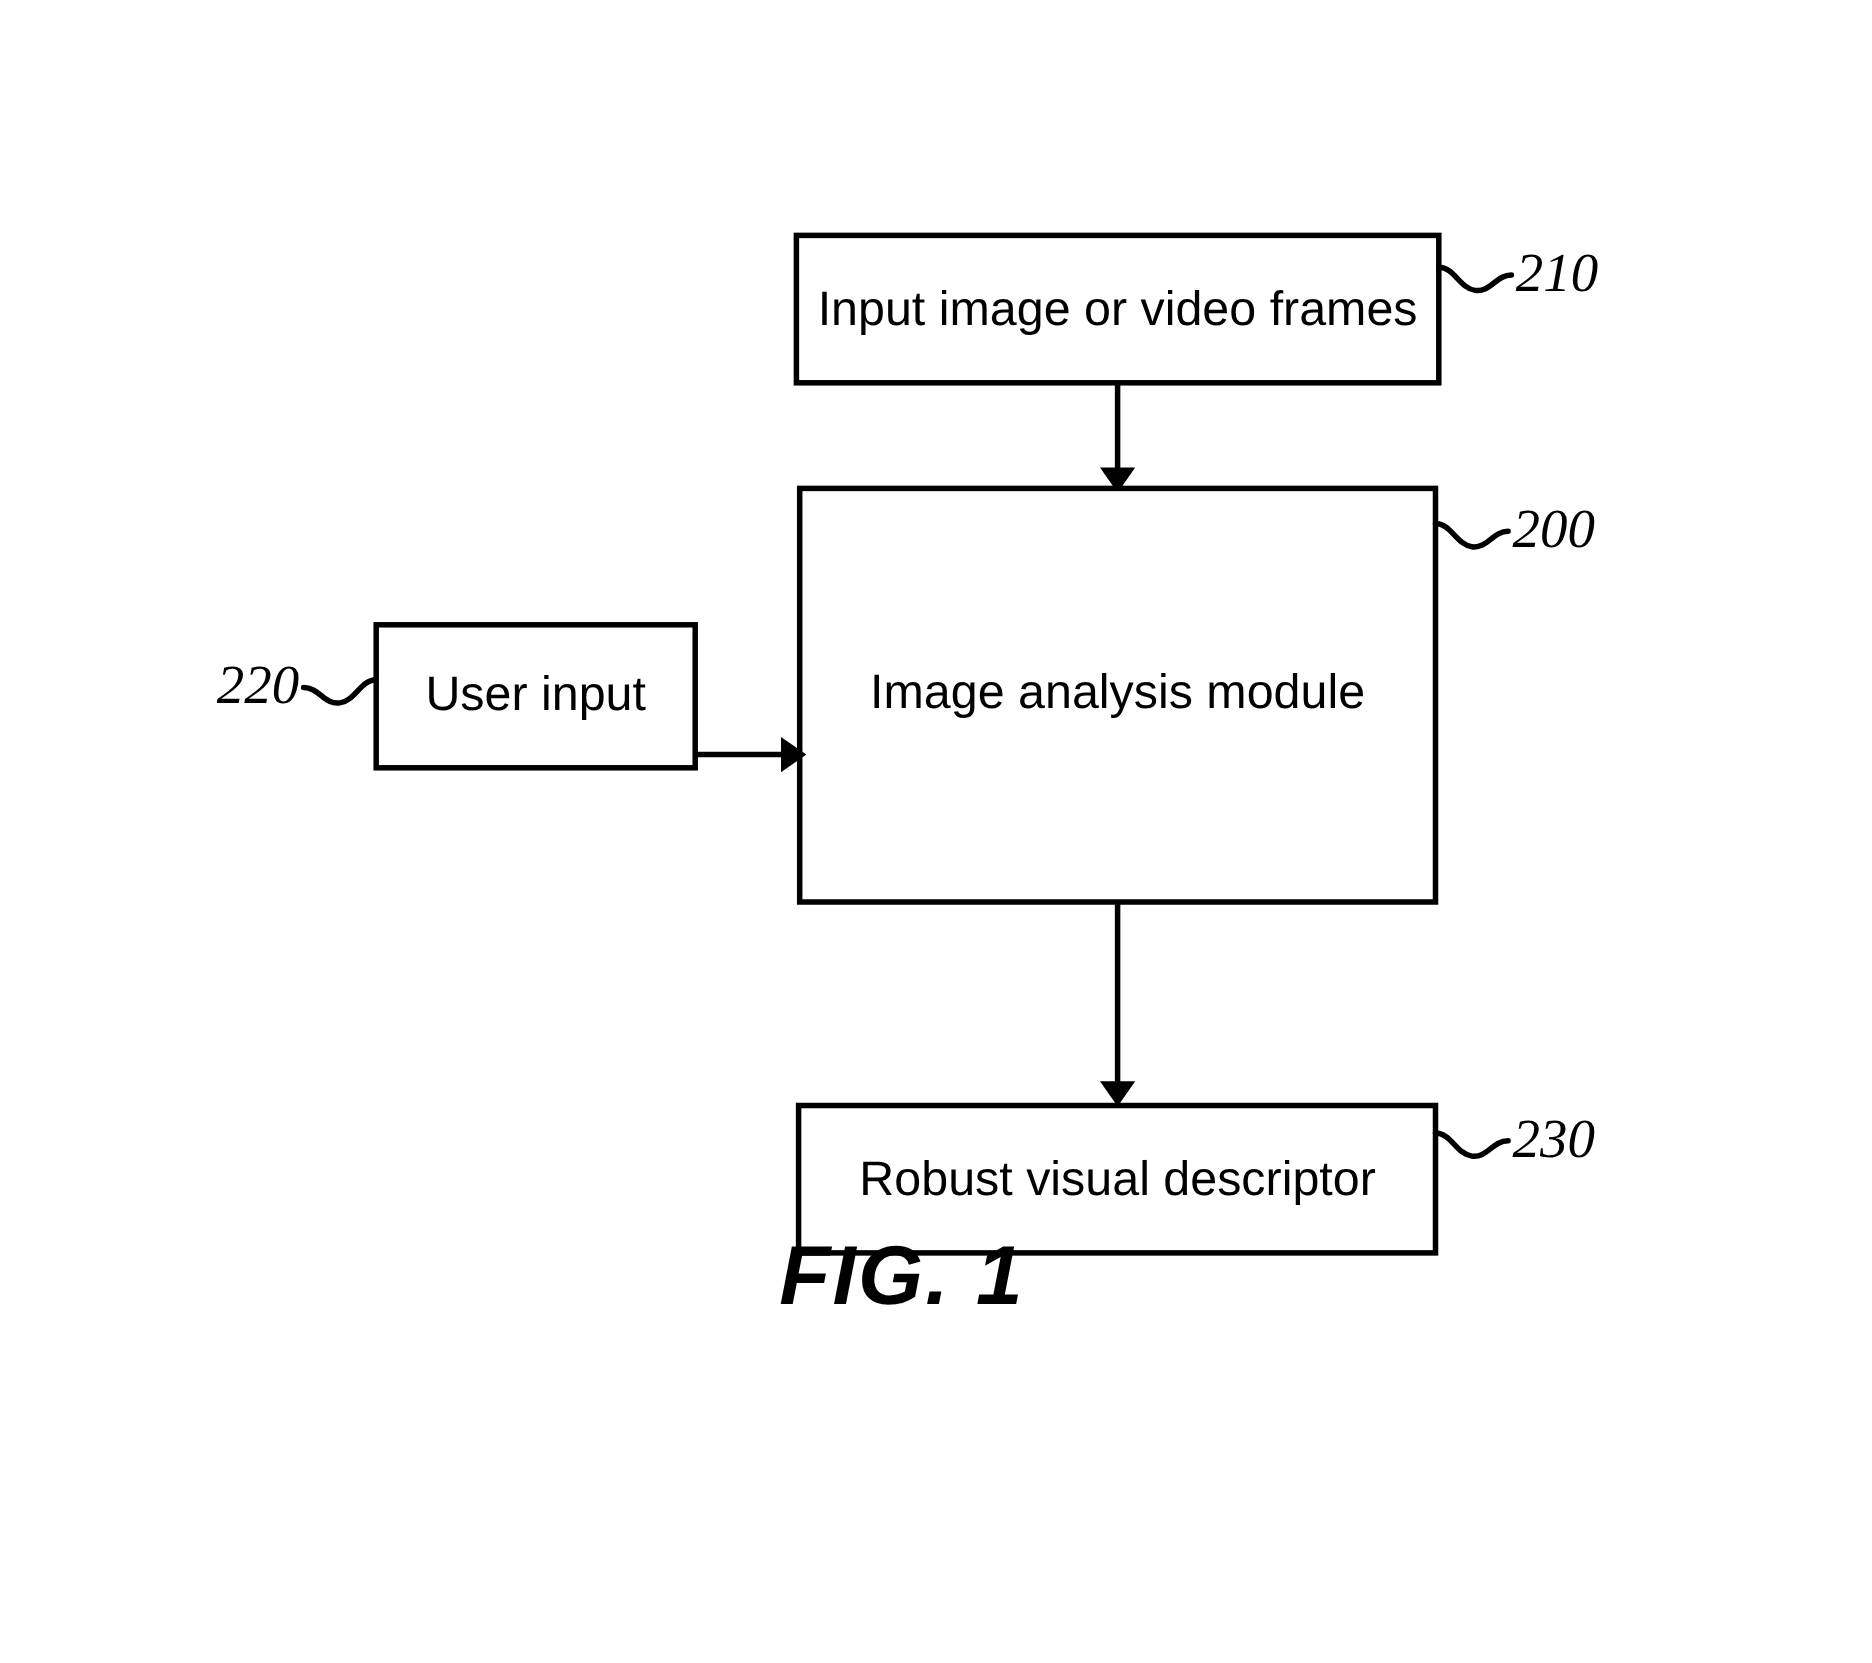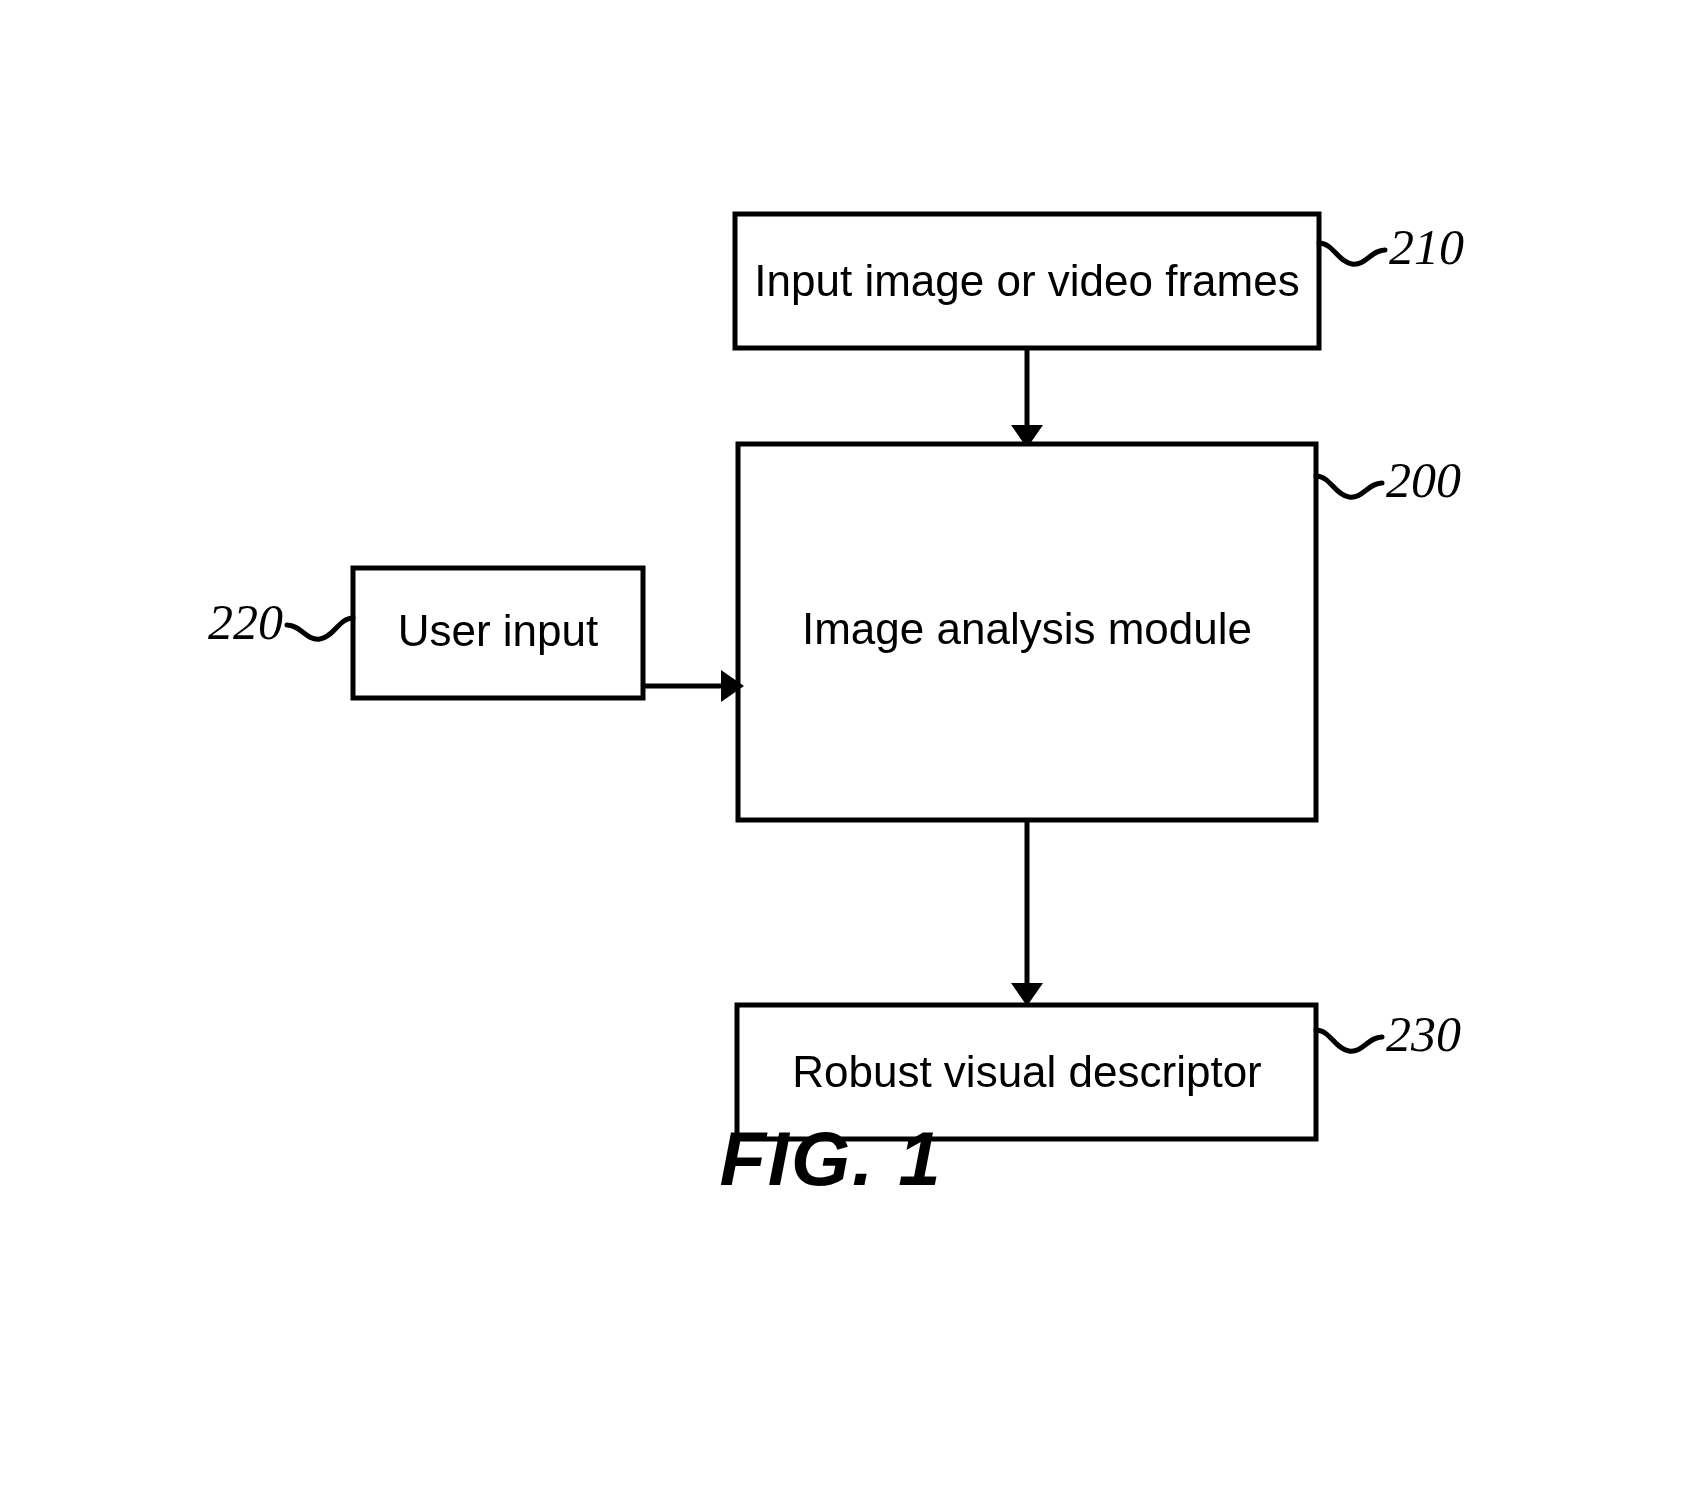--- a/index.html
+++ b/index.html
@@ -9,21 +9,21 @@
   }
   body {
     width: 1702px;
     height: 1512px;
     position: relative;
     overflow: hidden;
     font-family: "Liberation Sans", sans-serif;
   }
   #figure-root {
     position: absolute;
-    left: 11px;
+    left: 0;
     top: 0;
     width: 1420px;
     height: 1512px;
   }
   #figure-svg {
     position: absolute;
     left: 0;
     top: 0;
     width: 1702px;
     height: 1512px;

